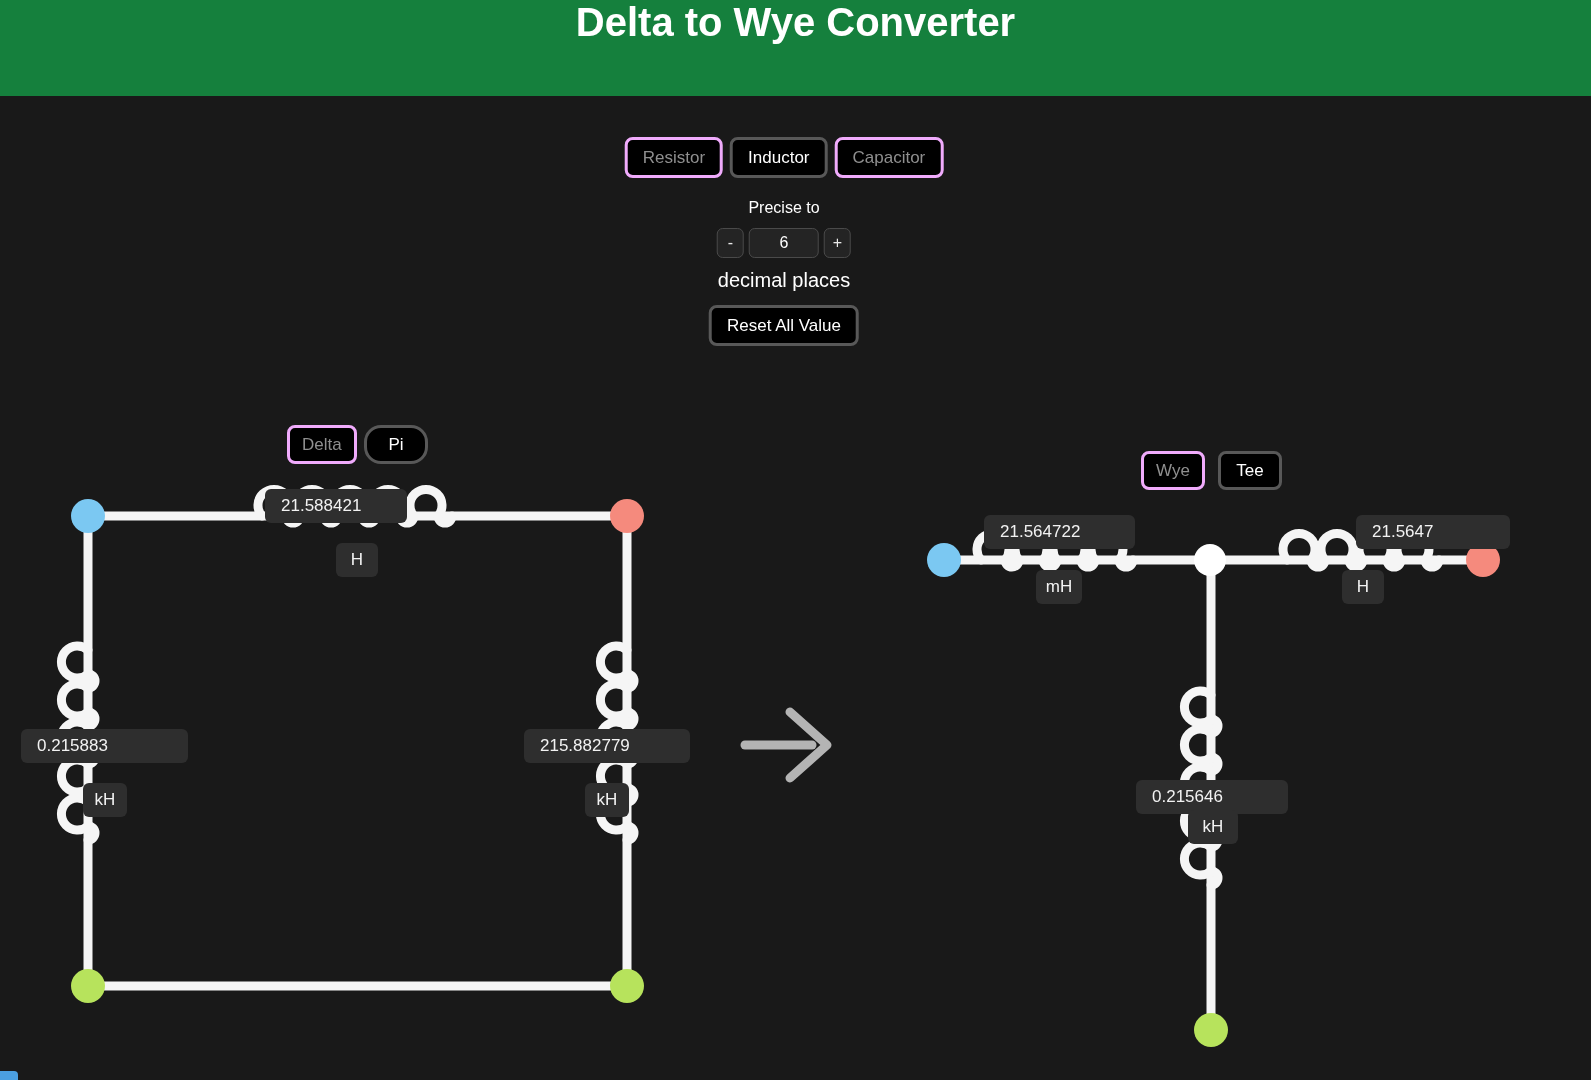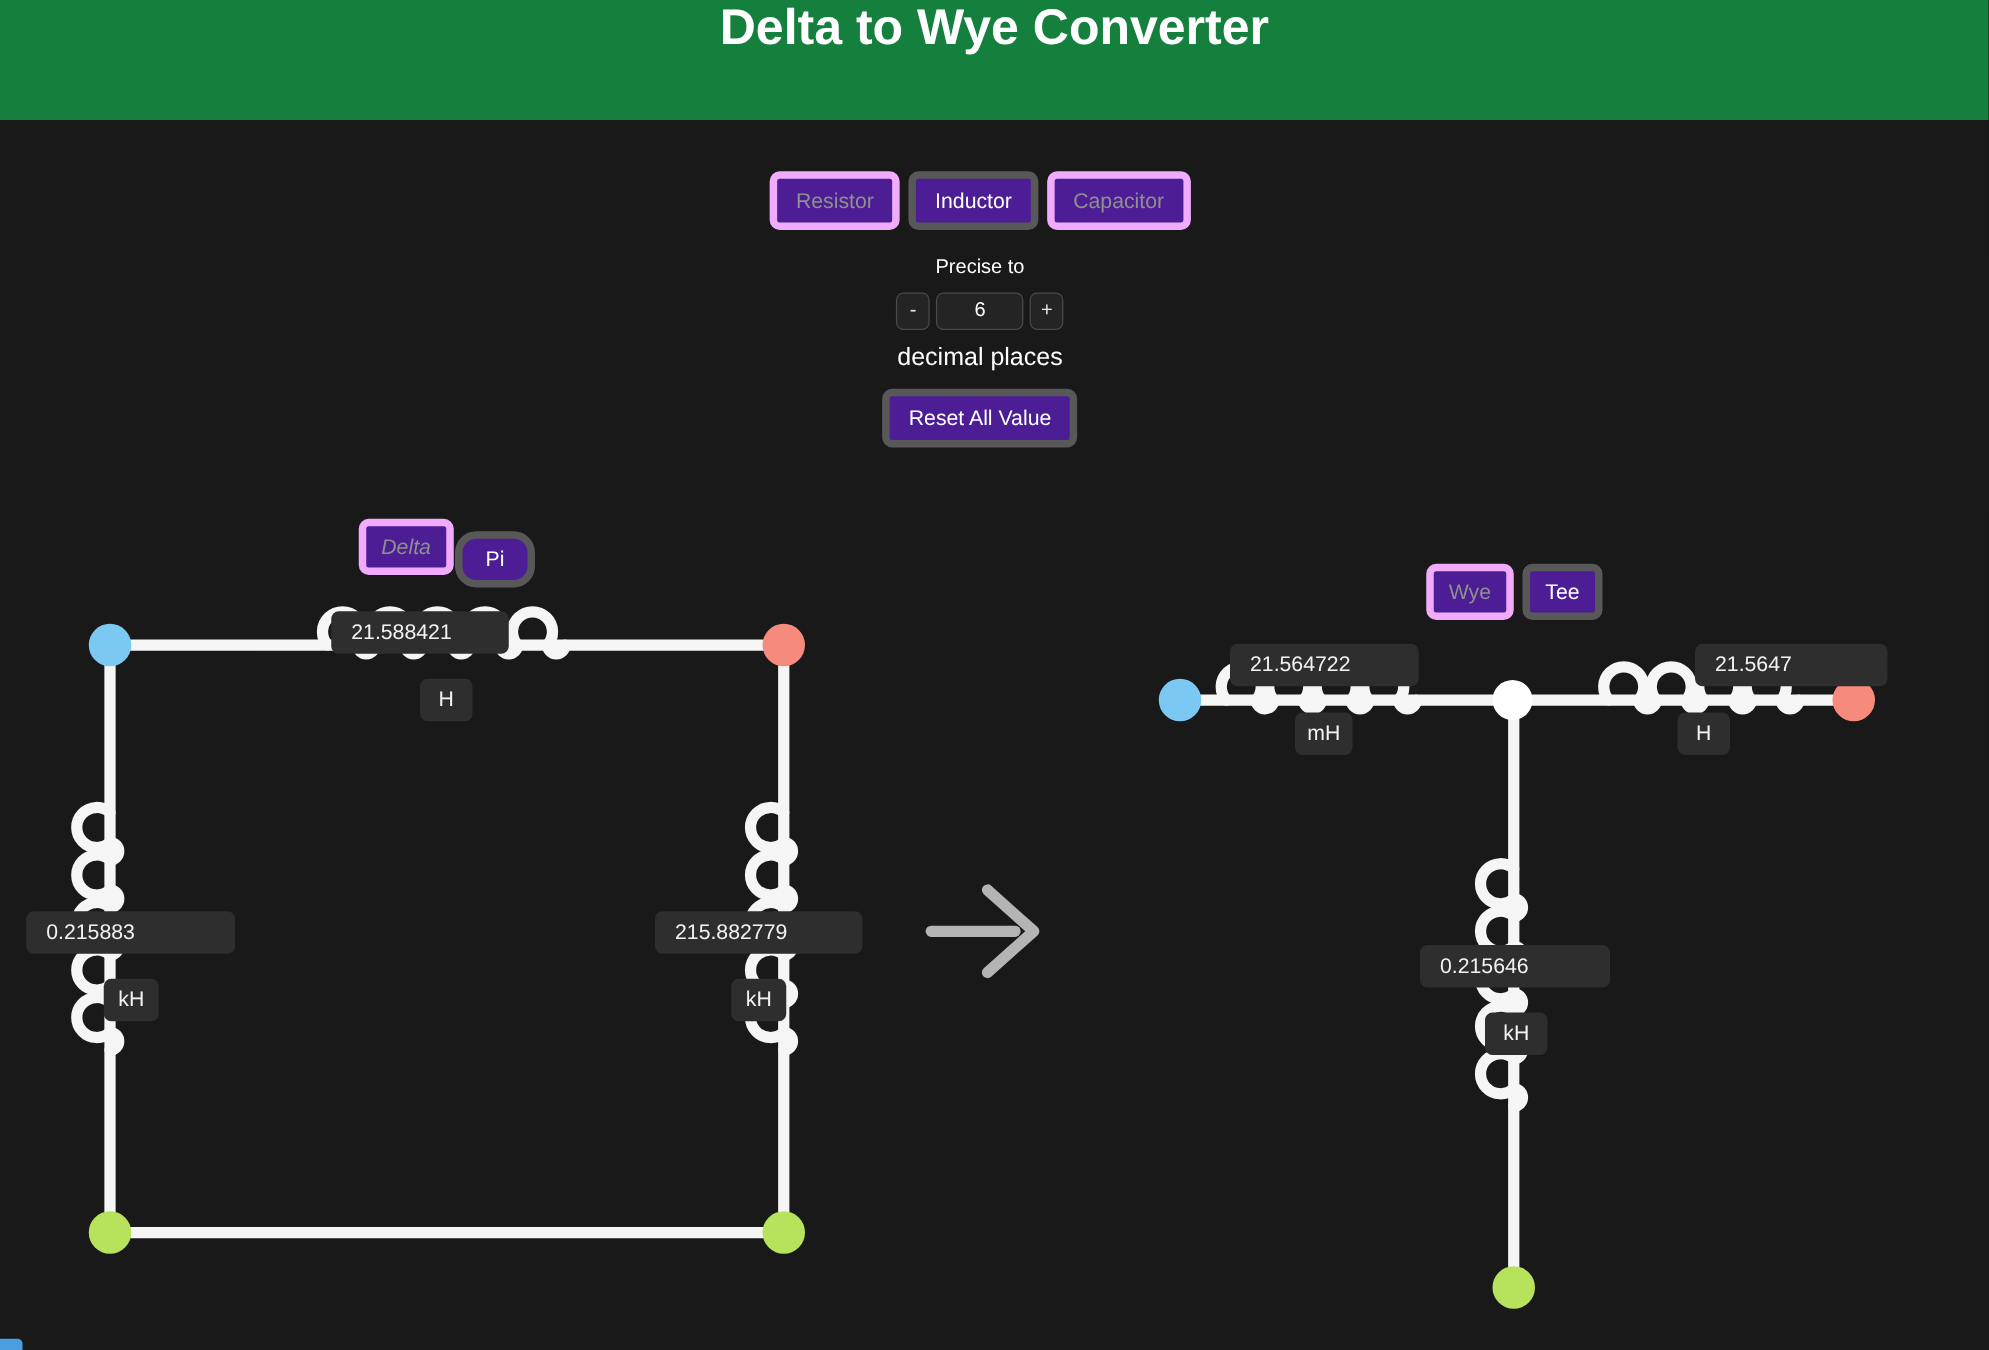--- a/index.html
+++ b/index.html
@@ -16,21 +16,21 @@
   }
   h1 { margin:0; color:#fff; font-size:40px; font-weight:700; }
 
   
   .controls {
     position:absolute; top:137px; left:784px; transform:translateX(-50%);
     display:flex; flex-direction:column; align-items:center;
   }
   .tab-row { display:flex; gap:7px; }
   .btn {
-    background:#4c1d95; border:6px solid #f0abfc; border-radius:8px;
+    background:#000000; border:3px solid #f0abfc; border-radius:8px;
     color:#8f8f8f; font-size:17px; line-height:1; padding:9px 15px;
     font-family:inherit; cursor:pointer; white-space:nowrap;
   }
   .btn.selected { color:#fff; border-color:#585858; }
   .precise-label { color:#fff; font-size:16px; margin-top:21px; }
   .stepper { display:flex; gap:5px; margin-top:11px; align-items:center; }
   .step-btn {
     background:#242424; border:1px solid #4a4a4a; border-radius:6px;
     color:#e8e8e8; width:27px; height:30px; font-size:16px; padding:0;
     font-family:inherit; cursor:pointer;
@@ -38,21 +38,21 @@
   .step-value {
     background:#242424; border:1px solid #4a4a4a; border-radius:6px;
     color:#fff; width:70px; height:30px;
     display:flex; align-items:center; justify-content:center; font-size:16px;
   }
   .decimal-label { color:#fff; font-size:20px; margin-top:11px; }
   .reset-btn { margin-top:13px; color:#fff; }
 
   
   .ctab { position:absolute; min-width:64px; text-align:center; padding:8px 12px; }
-  #tab-delta { left:287px; top:415px;font-style:italic; }
+  #tab-delta { left:287px; top:425px; }
   #tab-pi    { left:364px; top:425px;border-radius:17px; }
   #tab-wye   { left:1141px; top:451px; }
   #tab-tee   { left:1218px; top:451px; }
 
   
   svg.canvas { position:absolute; left:0; top:0; }
 
   
   .vbox {
     position:absolute; height:34px; background:#2e2e2e; border:none;
@@ -68,21 +68,21 @@
   #val-src-top    { left:265px;  top:489px; width:142px; }
   #unit-src-top   { left:336px;  top:543px; width:42px; }
   #val-src-left   { left:21px;   top:729px; width:167px; }
   #unit-src-left  { left:83px;   top:783px; width:44px; }
   #val-src-right  { left:524px;  top:729px; width:166px; }
   #unit-src-right { left:585px;  top:783px; width:44px; }
   #val-tgt-left   { left:984px;  top:515px; width:151px; }
   #unit-tgt-left  { left:1036px; top:570px; width:46px; }
   #val-tgt-right  { left:1356px; top:515px; width:154px; }
   #unit-tgt-right { left:1342px; top:570px; width:42px; }
-  #val-tgt-bottom { left:1136px; top:756px; width:152px; }
+  #val-tgt-bottom { left:1136px; top:780px; width:152px; }
   #unit-tgt-bottom{ left:1188px; top:810px; width:50px; }
 
   #blue-fragment {
     position:absolute; left:0; bottom:0; width:18px; height:9px;
     background:#4b9fe0; border-top-right-radius:4px;
   }
 </style>
 </head>
 <body>
 

